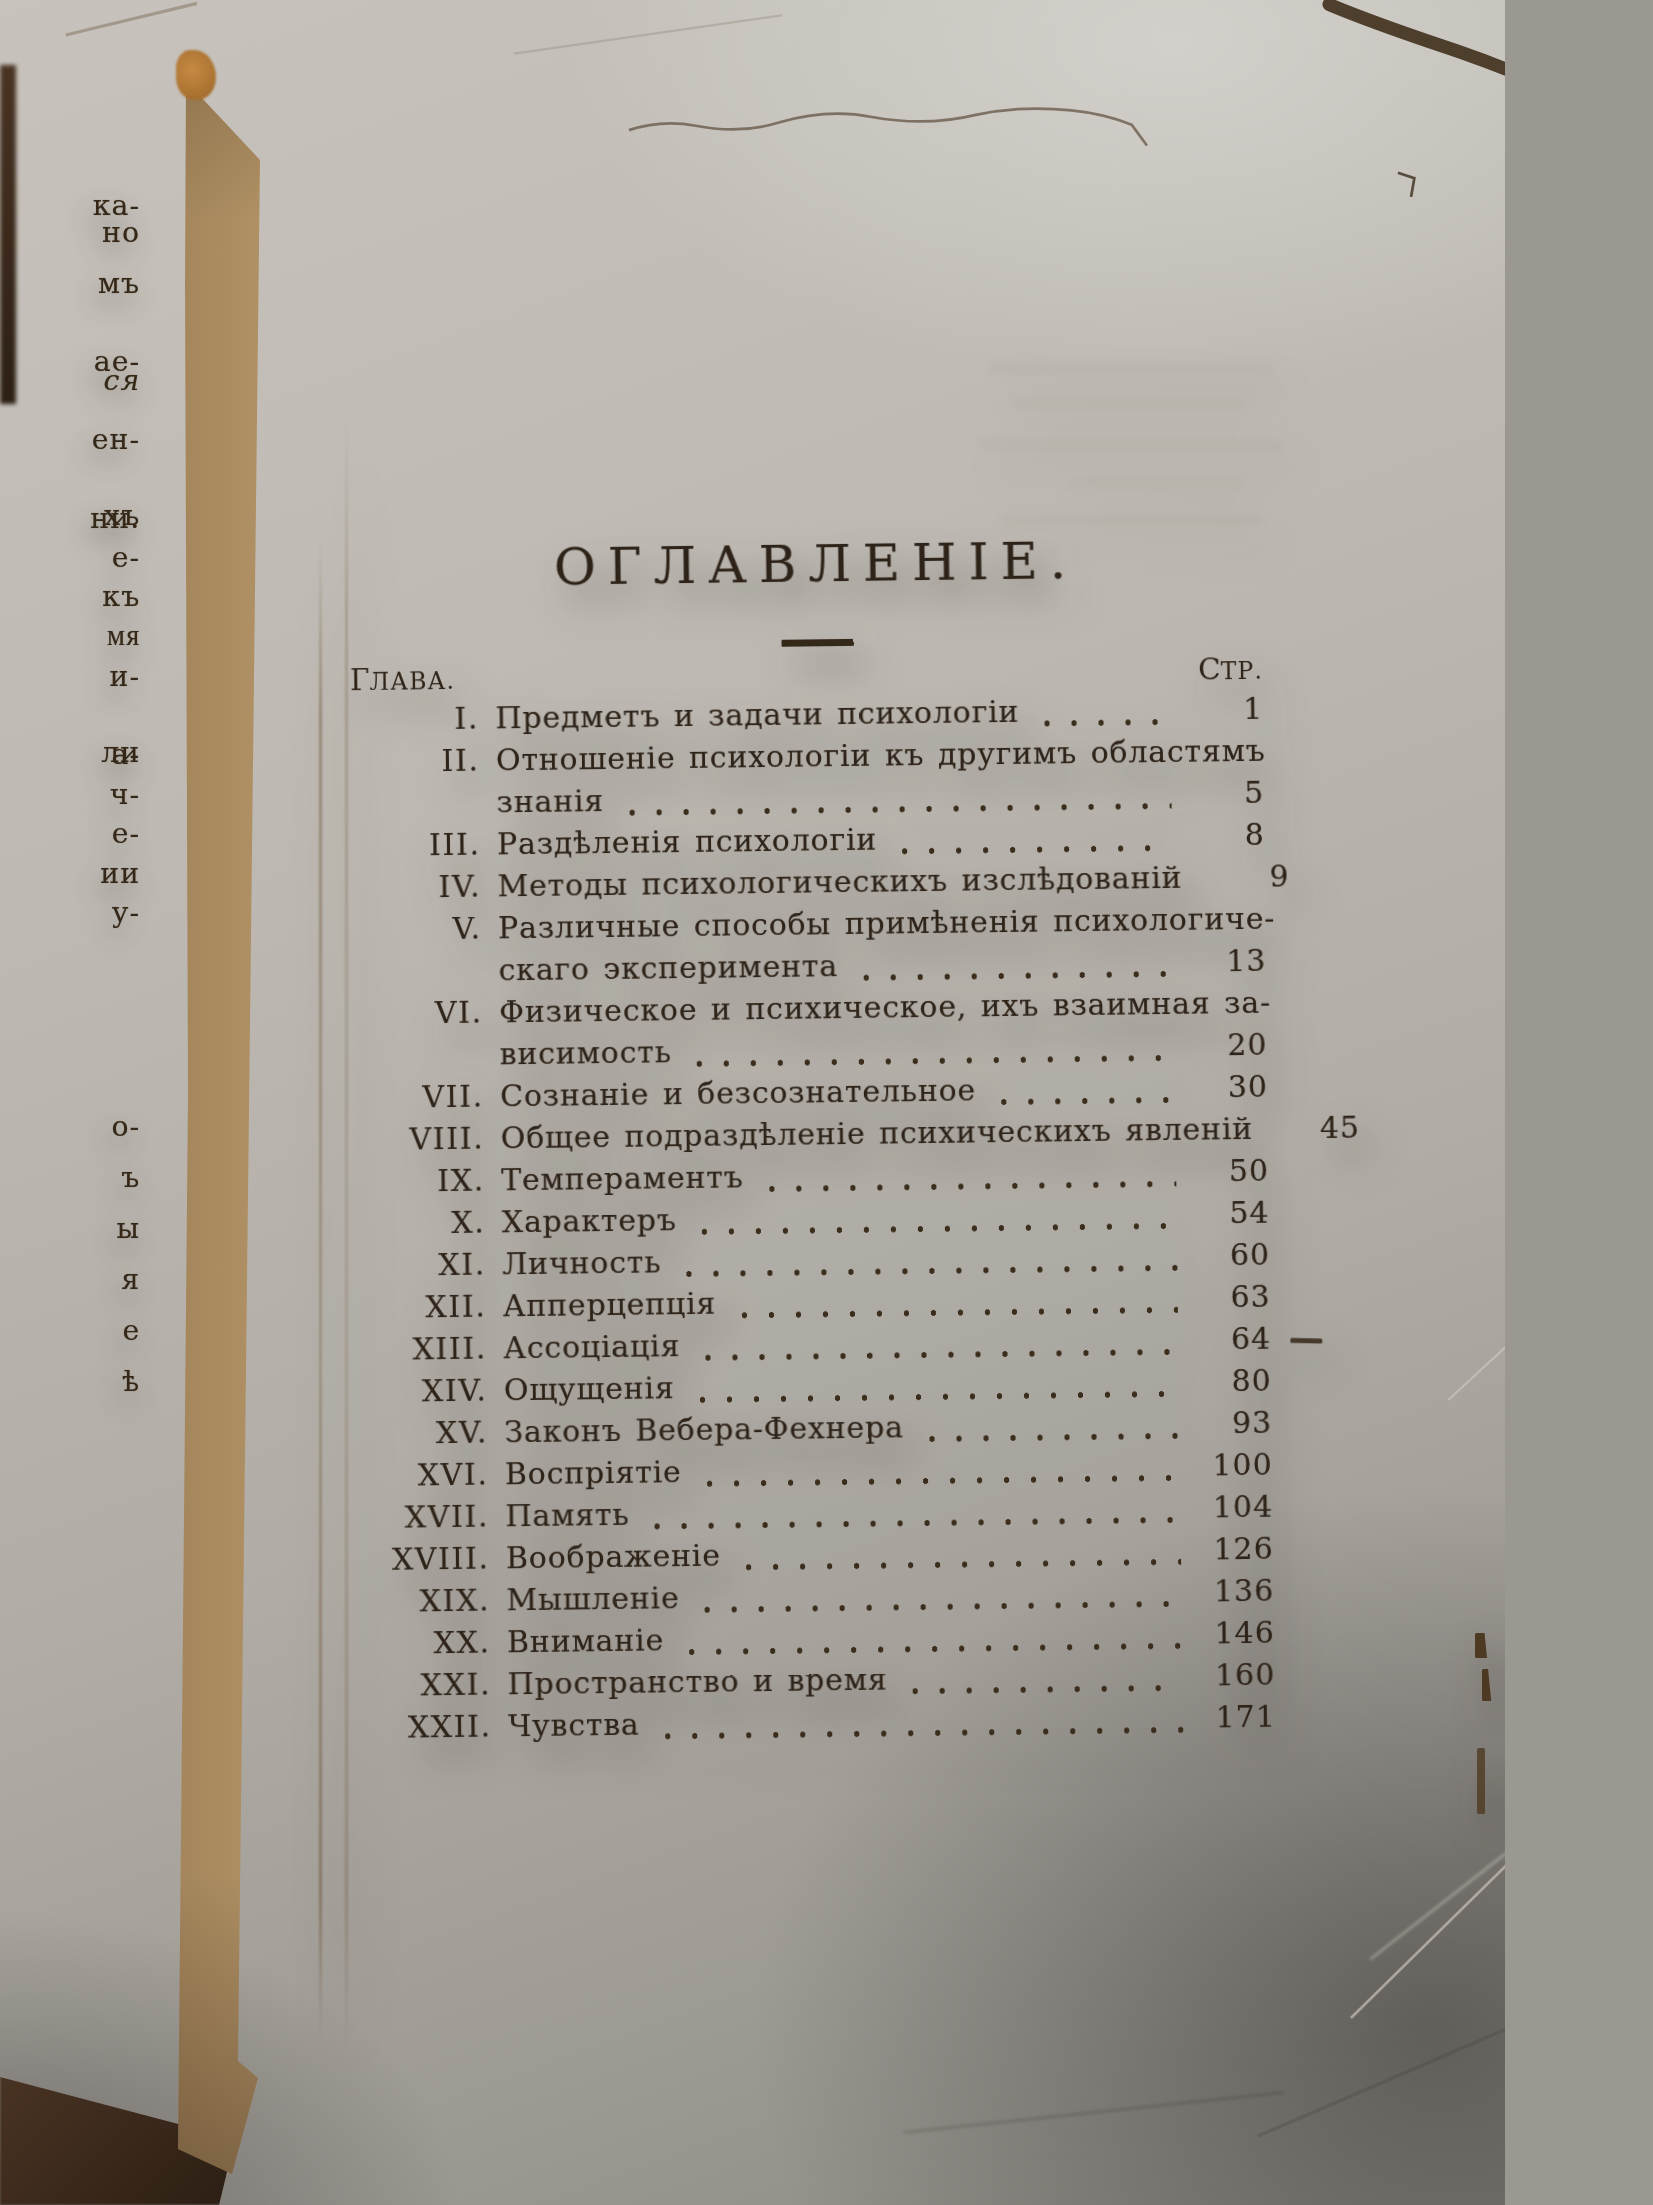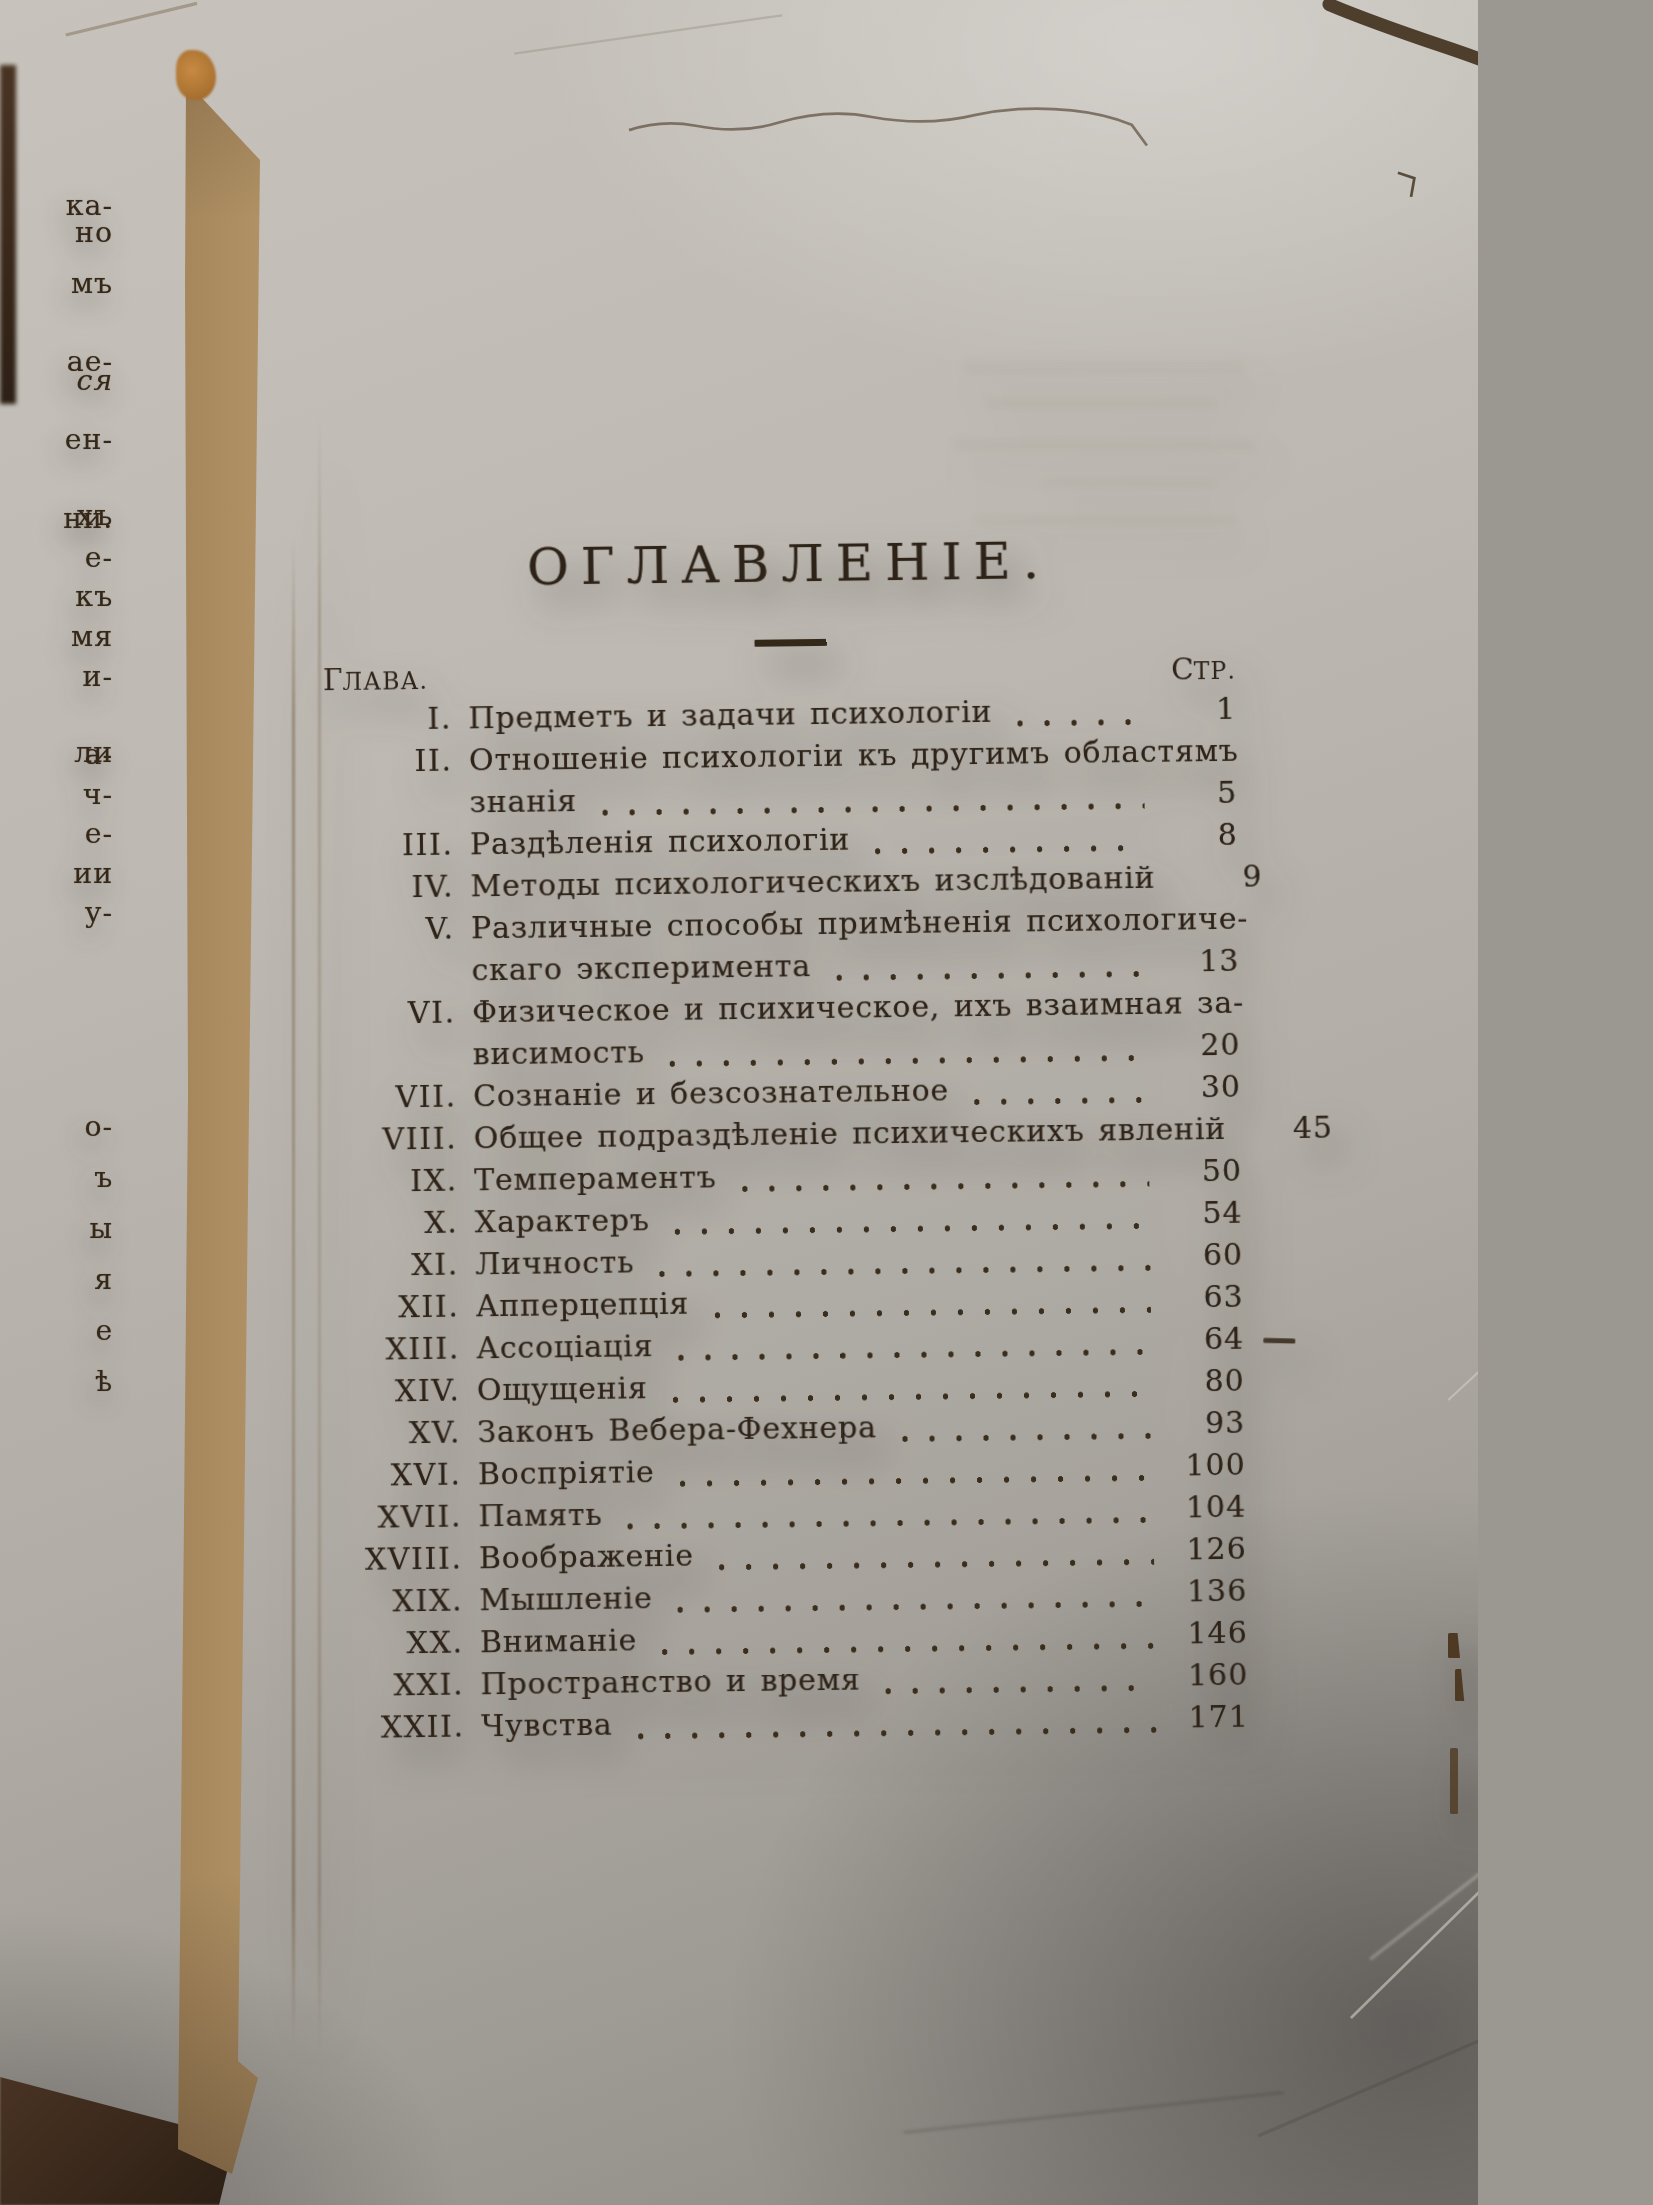--- a/index.html
+++ b/index.html
@@ -1,17 +1,17 @@
 <!DOCTYPE html>
 <html style="font-size:8.8px"><head>
 <meta charset="utf-8">
 <style>
   html,body{margin:0;padding:0;background:#9b9791;}
   .stage{position:relative;width:1478px;height:2205px;overflow:hidden;
-         font-family:"DejaVu Serif","Liberation Serif",serif;}
+         font-family:"DejaVu Serif","Liberation Serif",serif;padding-left:27px;}
 
   
   .bg{position:absolute;inset:0;
       background:
         radial-gradient(875px 492px at 78% 2%, rgba(255,255,255,.28), transparent 70%),
         radial-gradient(1094px 875px at 95% 92%, rgba(0,0,0,.34), transparent 62%),
         radial-gradient(766px 492px at 0% 100%, rgba(0,0,0,.30), transparent 60%),
         linear-gradient(160deg,#c7c3bc 0%,#bdb9b2 35%,#b1ada6 60%,#9e9a94 82%,#8c8882 100%);}
   .crease{position:absolute;border-radius:1.6px;filter:blur(1.6px);}
 
@@ -115,21 +115,21 @@
           <div class="fragment" style="top: 189px;">ка-</div>
           <div class="fragment" style="top: 216px;">но</div>
           <div class="fragment" style="top: 267px;">мъ</div>
           <div class="fragment" style="top: 345px;">ае-</div>
           <div class="fragment" style="top: 364px; font-style: italic;">ся</div>
           <div class="fragment" style="top: 423px;">ен-</div>
           <div class="fragment" style="top: 463px; margin-top: 36px;">хъ</div>
           <div class="fragment" style="top: 502px;">ни.</div>
           <div class="fragment" style="top: 541px;">е-</div>
           <div class="fragment" style="top: 580px;">къ</div>
-          <div class="fragment" style="top: 620px;">мя</div>
+          <div class="fragment" style="top: 620px; font-family: Liberation Serif, serif;">мя</div>
           <div class="fragment" style="top: 660px;">и-</div>
           <div class="fragment" style="top: 736px;">ли</div>
           <div class="fragment" style="top: 738px;">а-</div>
           <div class="fragment" style="top: 778px;">ч-</div>
           <div class="fragment" style="top: 817px;">е-</div>
           <div class="fragment" style="top: 857px;">ии</div>
           <div class="fragment" style="top: 896px;">у-</div>
           <div class="fragment" style="top: 1110px;">о-</div>
           <div class="fragment" style="top: 1161px;">ъ</div>
           <div class="fragment" style="top: 1212px;">ы</div>

